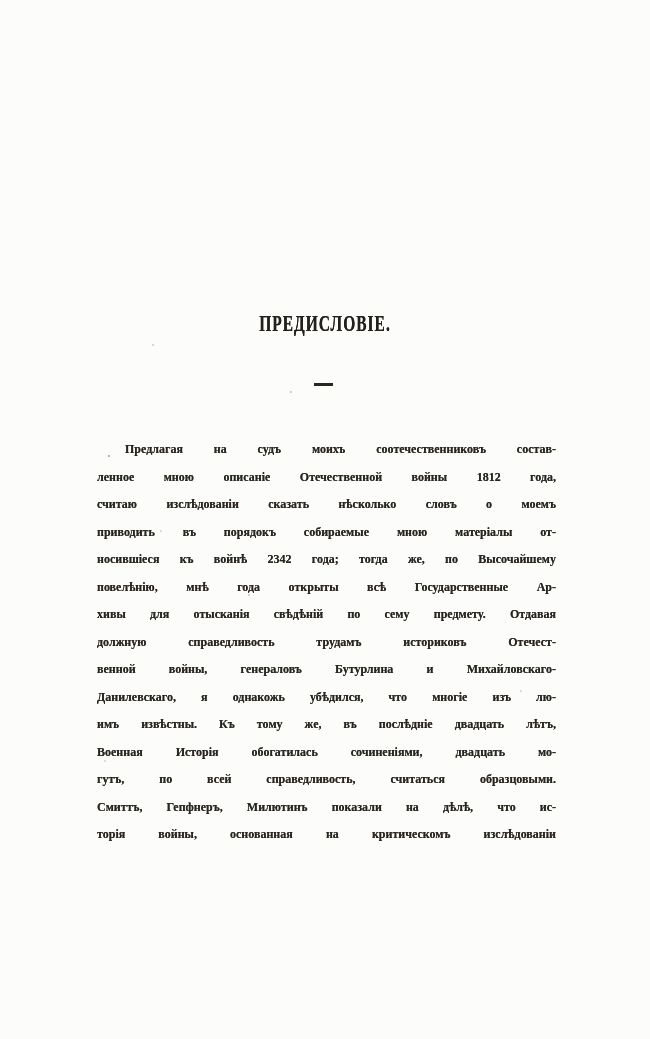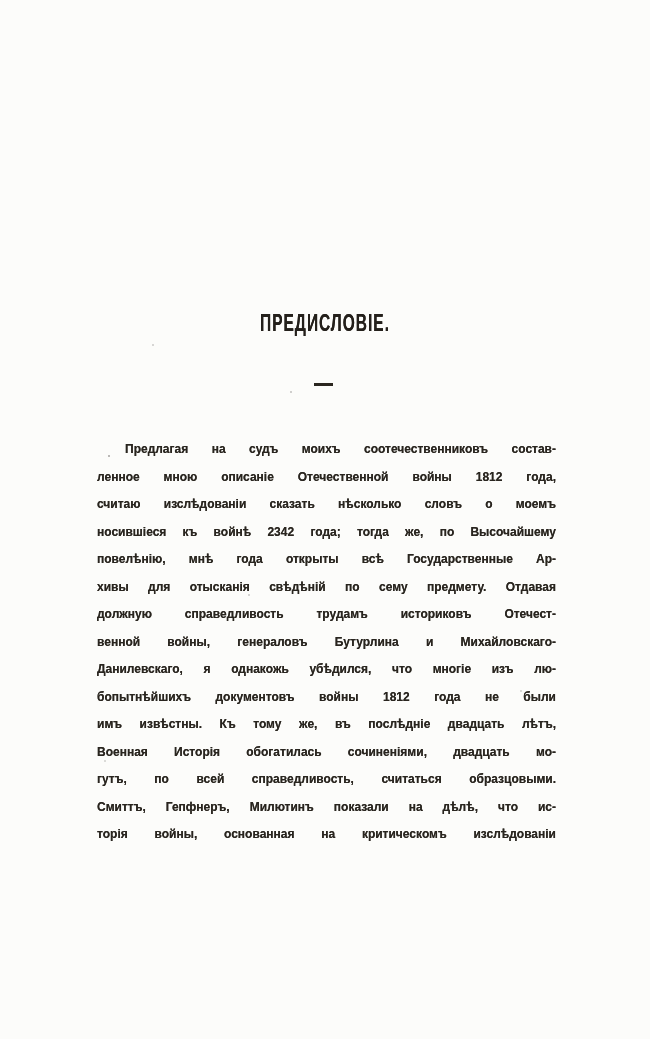--- a/index.html
+++ b/index.html
@@ -6,21 +6,21 @@
     margin: 0;
     padding: 0;
     background: #ffffff;
   }
   .page {
     position: relative;
     width: 650px;
     height: 1039px;
     background: #fcfcfa;
     overflow: hidden;
-    font-family: Liberation Sans, sans-serif;
+    font-family: Liberation Serif, serif;
     color: #29251f;
   }
   
   .speckles {
     position: absolute;
     top: 0; left: 0;
     width: 2px; height: 2px;
     background: transparent;
     border-radius: 50%;
     box-shadow:
@@ -87,27 +87,27 @@
   <div class="speckles"></div>
 
   <h1 class="title">ПРЕДИСЛОВІЕ.</h1>
 
   <div class="divider-rule"></div>
 
   <div class="body-text">
     <div class="line indent">Предлагая на судъ моихъ соотечественниковъ состав-</div>
     <div class="line">ленное мною описаніе Отечественной войны 1812 года,</div>
     <div class="line">считаю изслѣдованіи сказать нѣсколько словъ о моемъ</div>
+    <div class="line">приводить въ порядокъ собираемые мною матеріалы от-</div>
     <div class="line">носившіеся къ войнѣ 2342 года; тогда же, по Высочайшему</div>
     <div class="line">повелѣнію, мнѣ года открыты всѣ Государственные Ар-</div>
     <div class="line">хивы для отысканія свѣдѣній по сему предмету. Отдавая</div>
     <div class="line">должную справедливость трудамъ историковъ Отечест-</div>
     <div class="line">венной войны, генераловъ Бутурлина и Михайловскаго-</div>
     <div class="line">Данилевскаго, я однакожь убѣдился, что многіе изъ лю-</div>
-    <div class="line">бопытнѣйшихъ документовъ войны 1812 года не были</div>
     <div class="line">имъ извѣстны. Къ тому же, въ послѣдніе двадцать лѣтъ,</div>
     <div class="line">Военная Исторія обогатилась сочиненіями, двадцать мо-</div>
     <div class="line">гутъ, по всей справедливость, считаться образцовыми.</div>
     <div class="line">Смиттъ, Гепфнеръ, Милютинъ показали на дѣлѣ, что ис-</div>
     <div class="line">торія войны, основанная на критическомъ изслѣдованіи</div>
   </div>
 
 </div>
 
 </body></html>

